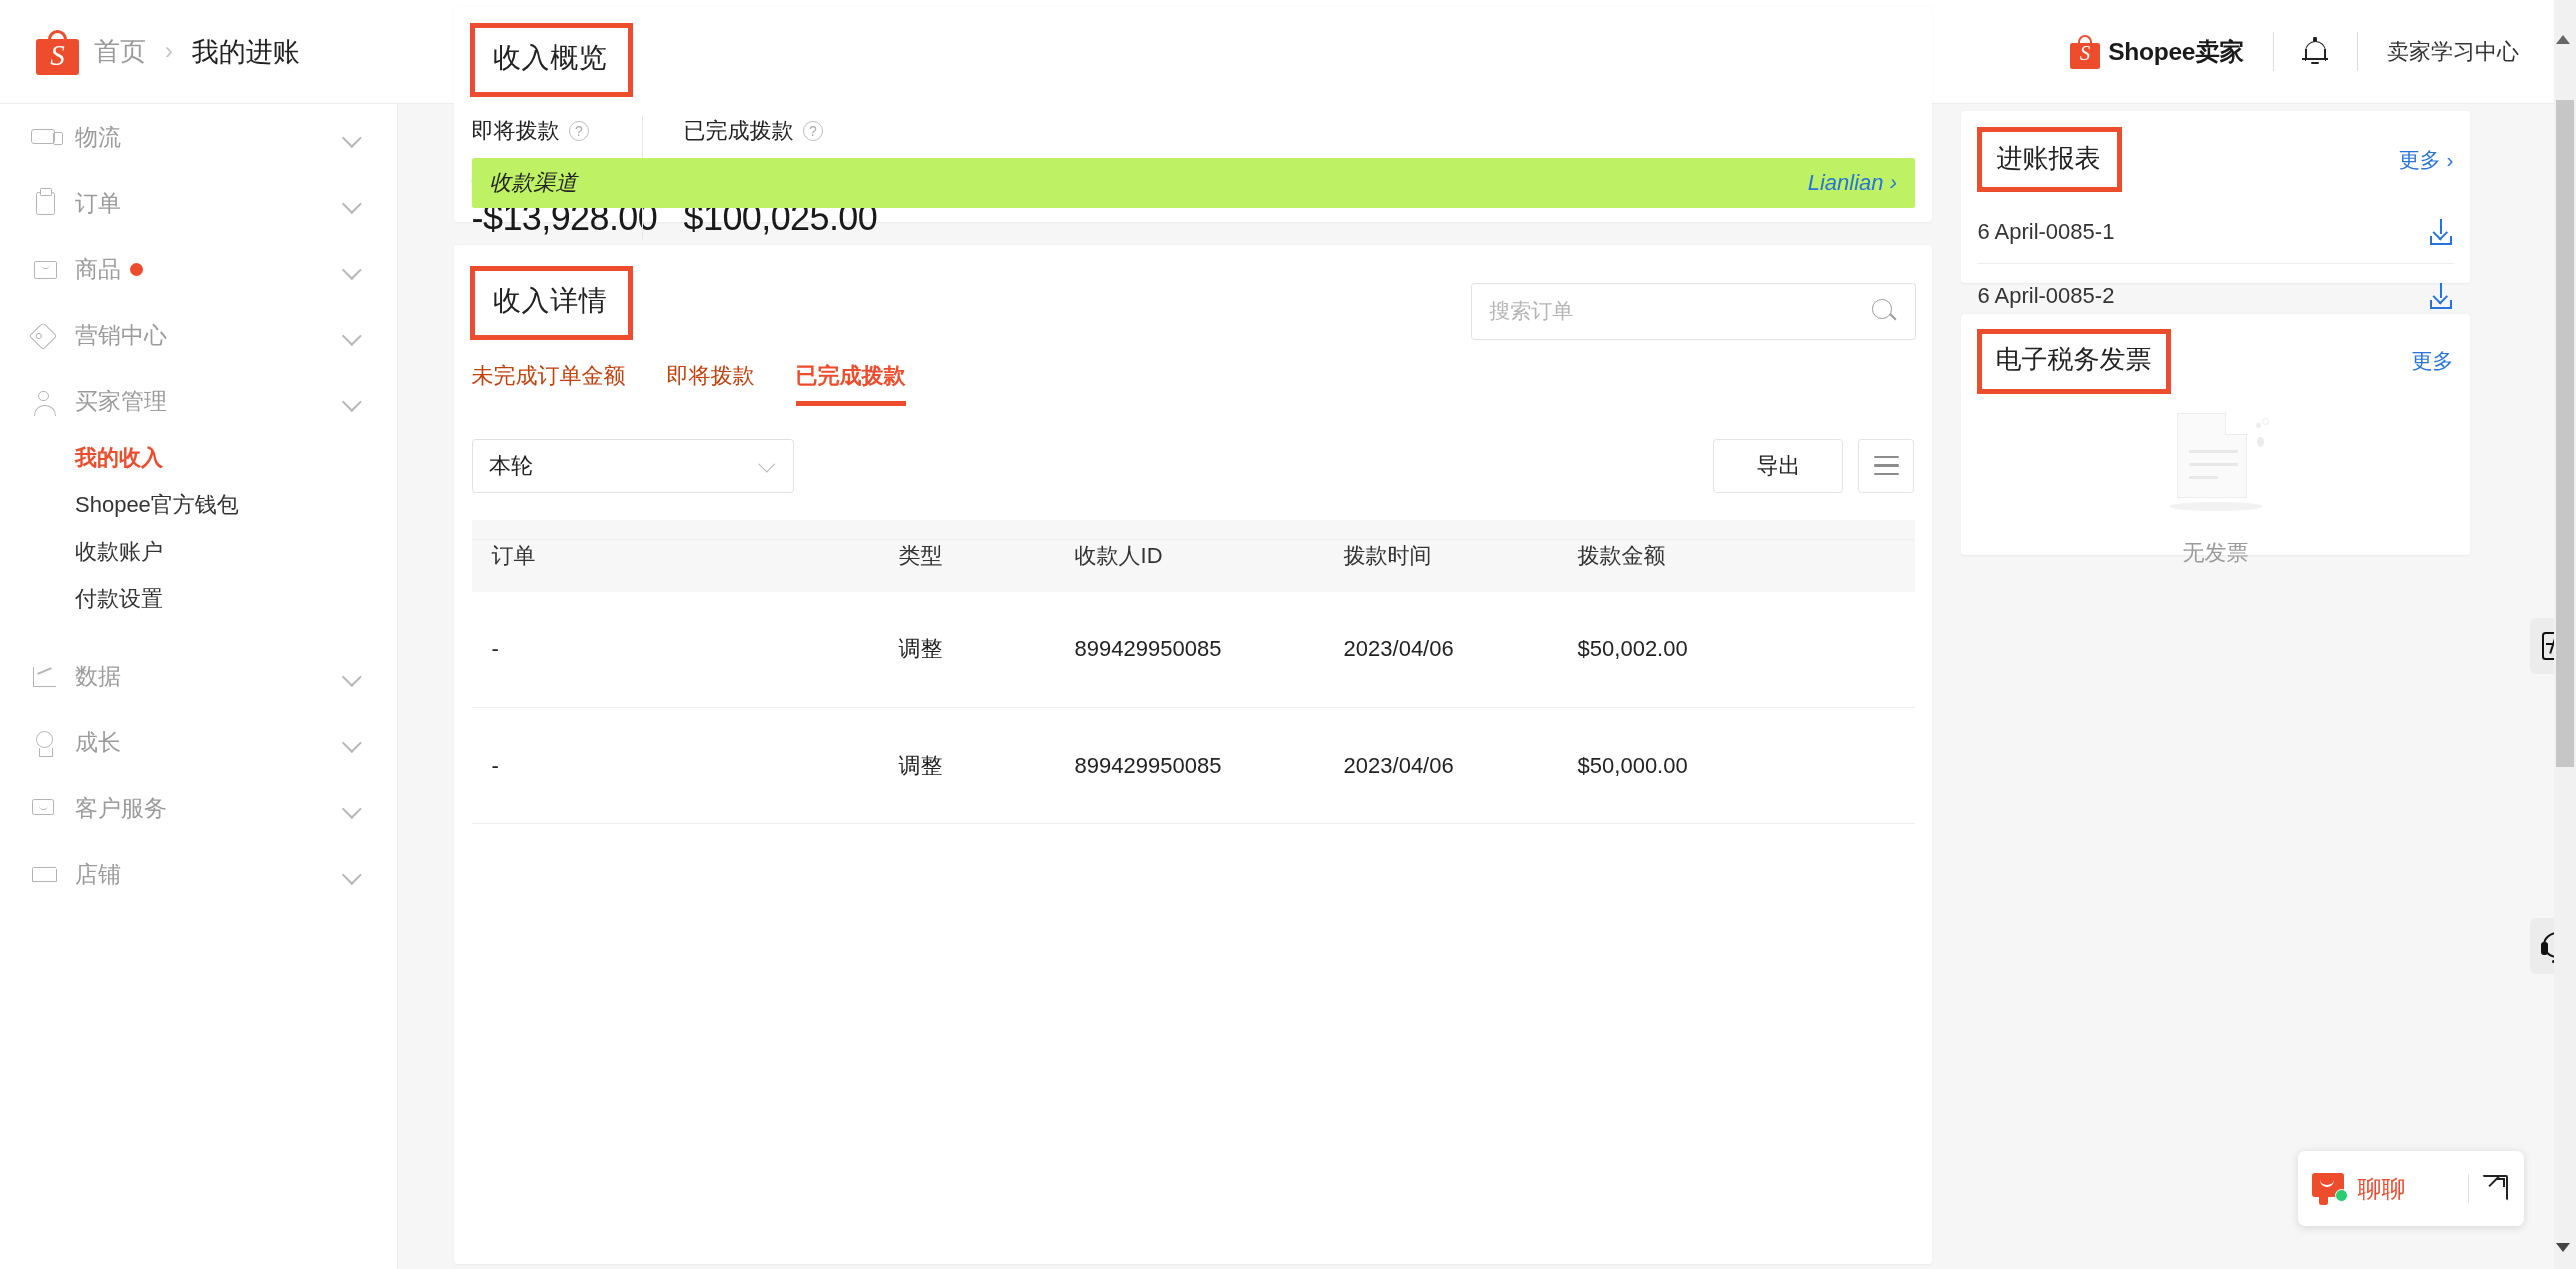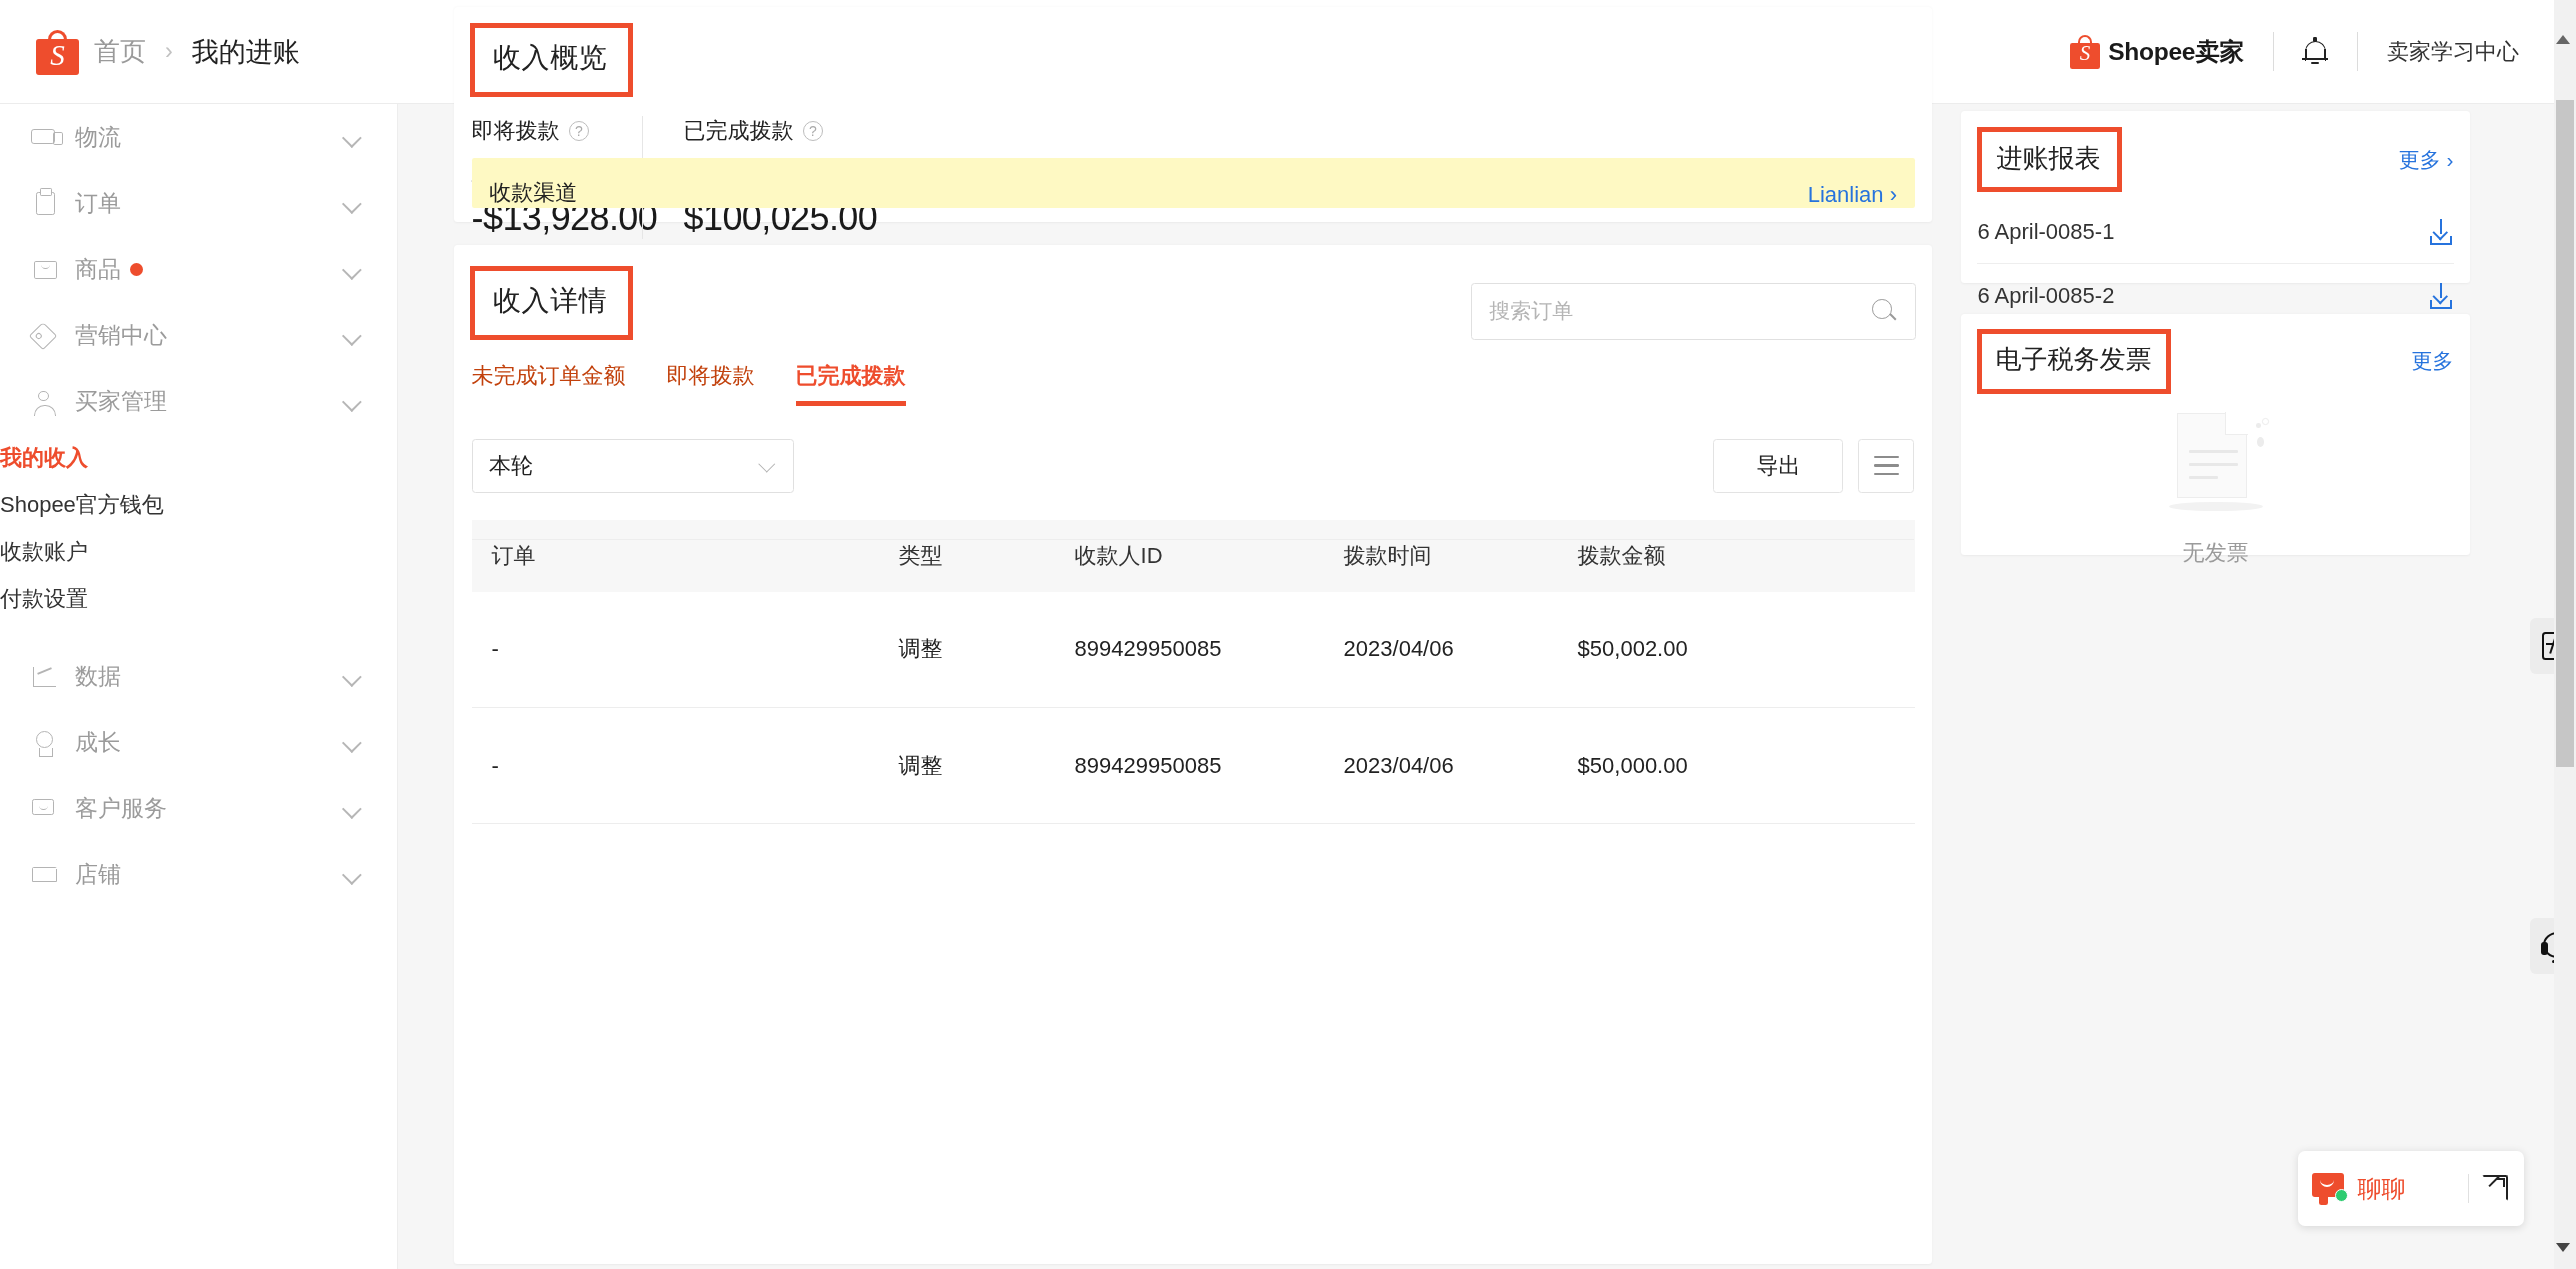--- a/index.html
+++ b/index.html
@@ -74,21 +74,21 @@
     margin-left: auto; width: 17.6px; height: 17.6px; position: relative;
   }
   .chev::before {
     content: ''; position: absolute; left: 1.8px; top: 2.3px; width: 11.7px; height: 11.7px;
     border-right: 2.3px solid #b6b6b6; border-bottom: 2.3px solid #b6b6b6;
     transform: rotate(45deg);
   }
   .chev.up::before { transform: rotate(-135deg); top: 5.9px; }
   .reddot { width: 13px; height: 13px; border-radius: 50%; background: #ee4d2d; margin-left: 9.4px; }
 
-  .subnav { }
+  .subnav { padding-left: 75px; }
   .sub-item { font-size: 22px; color: #333; height: 47px; display: flex; align-items: center; }
   .sub-item.active { color: #ee4d2d; font-weight: bold; }
 
   
   .ic-truck { border: 1.8px solid #b4b4b4; border-radius: 2.9px; width: 23.4px; height: 15px; position:absolute; left:1.2px; top:7px; }
   .ic-truck::after { content:''; position:absolute; right:-9.4px; top:2.3px; width:8.2px; height:10.5px; border:1.8px solid #b4b4b4; border-radius:1.8px; }
   .ic-clip { position:absolute; left:5.9px; top:3.5px; width:19px; height:23.4px; border:1.8px solid #b4b4b4; border-radius:2.3px; }
   .ic-clip::before { content:''; position:absolute; left:3.5px; top:-4.1px; width:9.4px; height:5.9px; border:1.8px solid #b4b4b4; border-radius:1.2px; background:#fff; }
   .ic-bag { position:absolute; left:3.5px; top:7px; width:23.4px; height:17.6px; border:1.8px solid #b4b4b4; border-radius:1.8px; }
   .ic-bag::before { content:''; position:absolute; left:6.4px; top:1.2px; width:9.4px; height:4.7px; border-bottom:1.8px solid #b4b4b4; border-radius:0 0 5.9px 5.9px; }
@@ -123,22 +123,22 @@
   .qmark {
     display:inline-block; width: 20px; height: 20px; border: 1.2px solid #bdbdbd;
     border-radius: 50%; color: #aaa; font-size: 14px; line-height: 18px; text-align: center;
     margin-left: 9.4px;
   }
   .ov-sub { font-size: 19px; color: #9b9b9b; margin-top: 15px; }
   .ov-amt { font-size: 36px; color: #1a1a1a; margin-top: 10.5px; letter-spacing: -0.6px; }
 
   .channel-row {
     position: absolute; left: 17.6px; bottom: 14px; width: 1443px; height: 50px;
-    background: #fef9c3; border-radius: 2.3px;
-    display: flex; align-items: flex-end; padding: 0 17.6px;
+    background: #bef264; border-radius: 2.3px;
+    display: flex; align-items: center; padding: 0 17.6px; font-style: italic;
   }
   .channel-label { font-size: 22px; color: #222; }
   .channel-link { margin-left: auto; font-size: 22px; color: #2673dd; }
 
   .card-detail { position: absolute; left: 454px; top: 245px; width: 1478px; height: 1019px; }
   .dt-head { padding: 21px 0 0 16.4px; display: flex; align-items: flex-end; font-family: Liberation Serif, serif; }
   .search-box {
     margin-left: auto; margin-right: 16.4px; margin-top: 13px;
     width: 445px; height: 57px; border: 0.6px solid #e0e0e0; border-radius: 3.5px;
     display: flex; align-items: center; padding: 0 17.6px;

